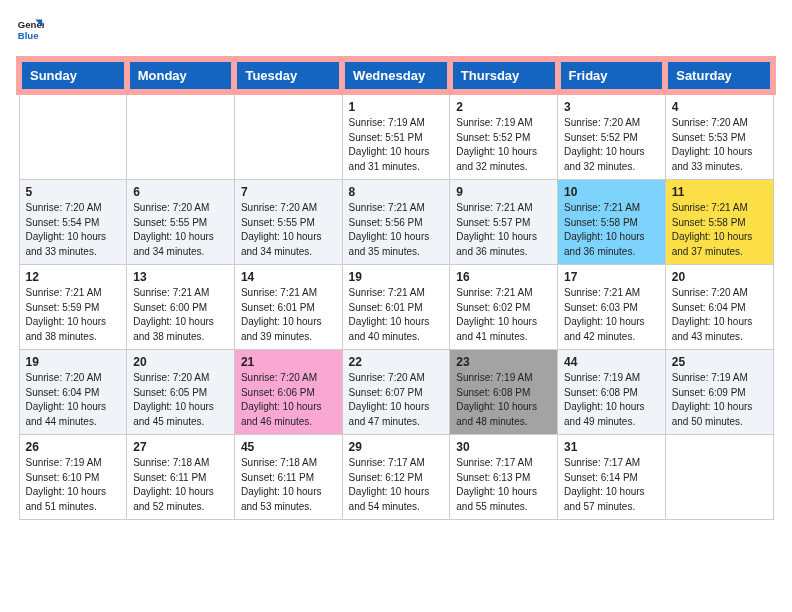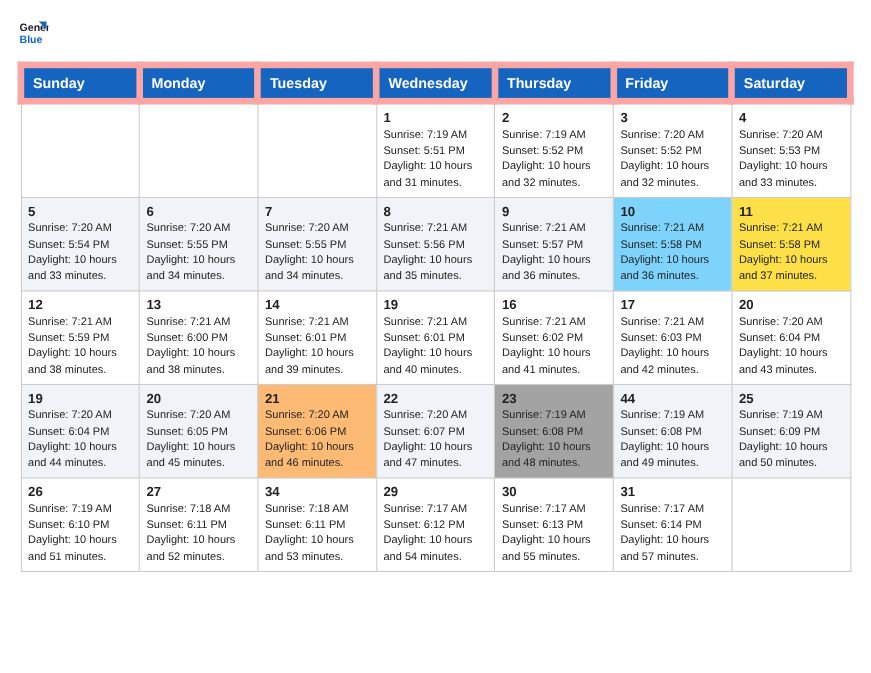--- a/index.html
+++ b/index.html
@@ -256,21 +256,21 @@
 Daylight: 10 hours
 and 44 minutes.</div>
         </td>
         <td style="background-color: rgb(240, 244, 248);">
           <span class="day-number">20</span>
           <div class="day-info" style="white-space: pre-line;">Sunrise: 7:20 AM
 Sunset: 6:05 PM
 Daylight: 10 hours
 and 45 minutes.</div>
         </td>
-        <td style="background-color: #fdba74; margin-top: 29px;">
+        <td style="background-color: #f9a8d4; margin-top: 29px;">
           <span class="day-number">21</span>
           <div class="day-info" style="white-space: pre-line;">Sunrise: 7:20 AM
 Sunset: 6:06 PM
 Daylight: 10 hours
 and 46 minutes.</div>
         </td>
         <td style="background-color: rgb(240, 244, 248);">
           <span class="day-number">22</span>
           <div class="day-info" style="white-space: pre-line;">Sunrise: 7:20 AM
 Sunset: 6:07 PM
@@ -308,21 +308,21 @@
 and 51 minutes.</div>
         </td>
         <td>
           <span class="day-number">27</span>
           <div class="day-info" style="white-space: pre-line;">Sunrise: 7:18 AM
 Sunset: 6:11 PM
 Daylight: 10 hours
 and 52 minutes.</div>
         </td>
         <td>
-          <span class="day-number">34</span>
+          <span class="day-number">45</span>
           <div class="day-info" style="white-space: pre-line;">Sunrise: 7:18 AM
 Sunset: 6:11 PM
 Daylight: 10 hours
 and 53 minutes.</div>
         </td>
         <td>
           <span class="day-number">29</span>
           <div class="day-info" style="white-space: pre-line;">Sunrise: 7:17 AM
 Sunset: 6:12 PM
 Daylight: 10 hours

